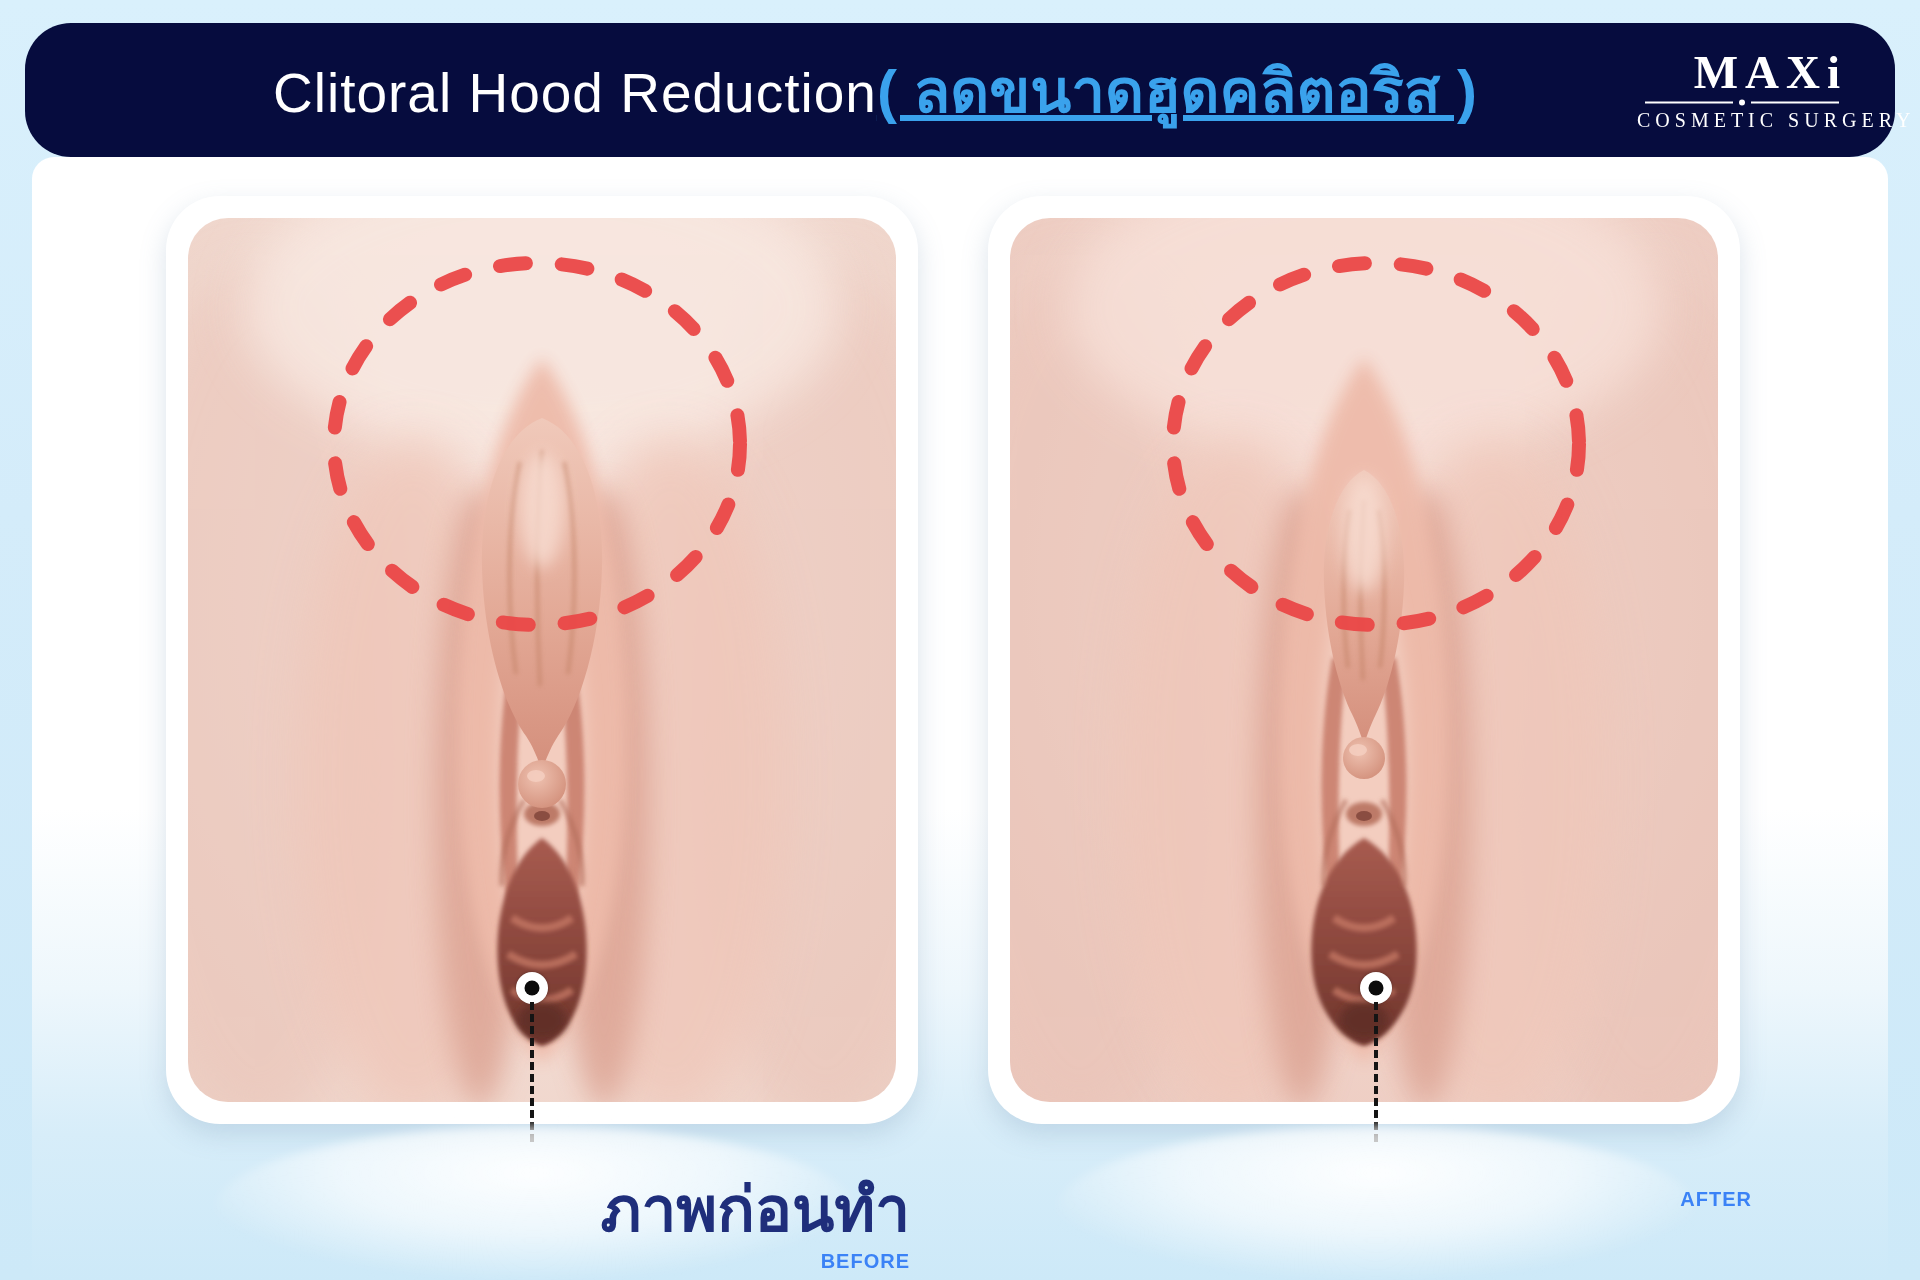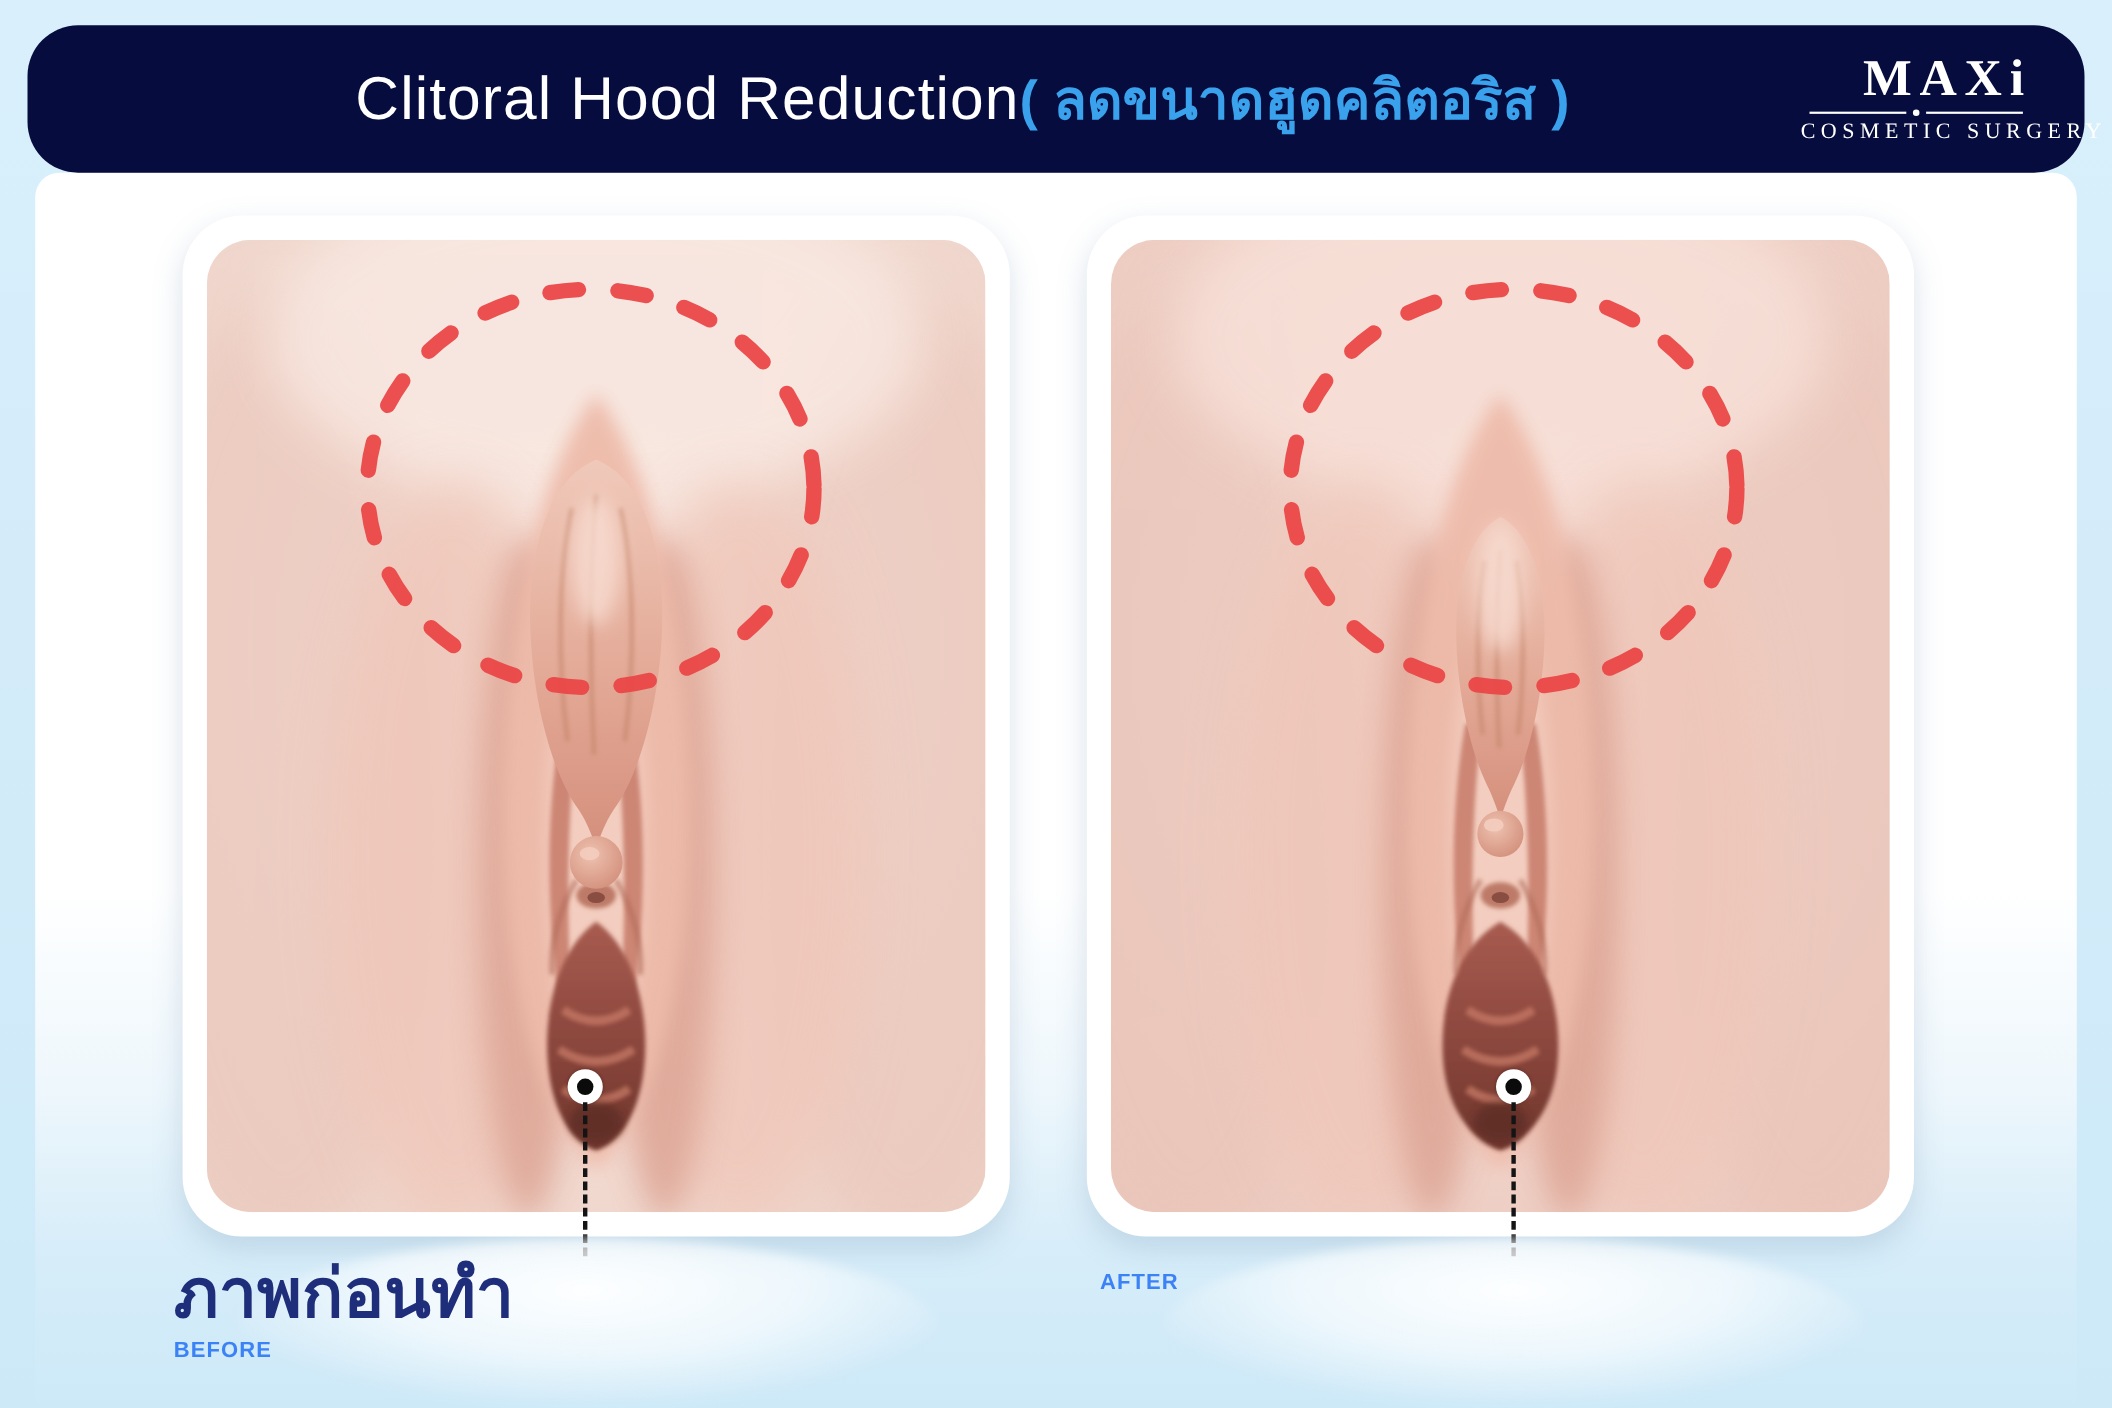--- a/index.html
+++ b/index.html
@@ -15,21 +15,21 @@
     border-radius:22px 22px 0 0;
   }
   
   .header{
     position:absolute;left:25px;top:23px;width:1870px;height:134px;
     background:#060c3e;border-radius:46px;
     display:flex;align-items:center;justify-content:center;
   }
   .title-wrap{display:flex;align-items:baseline;padding-right:170px;text-align:center;}
   .title-en{color:#ffffff;font-size:55px;letter-spacing:1px;}
-  .title-th{color:#3aa2ec;font-size:50px;font-weight:bold;}
+  .title-th{color:#3aa2ec;font-size:60px;font-weight:bold;text-decoration:underline;}
   .logo{
     position:absolute;right:48px;top:50%;transform:translateY(-50%);
     text-align:right;color:#ffffff;width:210px;
   }
   .logo-name{
     font-family:"Liberation Serif","DejaVu Serif",serif;
     font-size:47px;font-weight:bold;letter-spacing:7px;line-height:1;
     padding-left:7px; 
   }
   .logo-rule{display:flex;align-items:center;gap:6px;margin:4px 8px 3px 8px;}
@@ -65,21 +65,21 @@
     transform:translate(-50%,-50%);border-radius:50%;background:#0b0b0b;
   }
   
   .caption-blob{
     position:absolute;top:1126px;width:640px;height:168px;border-radius:50%;
     background:radial-gradient(55% 65% at 50% 28%,rgba(255,255,255,.95) 0%,rgba(255,255,255,.6) 55%,rgba(255,255,255,0) 100%);
     filter:blur(5px);
   }
   
   .caption{
-    position:absolute;top:1146px;width:752px;text-align:left;
+    position:absolute;top:1179px;width:752px;text-align:right;
   }
   .caption-th{font-size:62px;font-weight:bold;color:#1f2e7b;line-height:1;}
   .caption-en{font-size:20px;font-weight:bold;color:#3b82f6;letter-spacing:1px;margin-top:9px;}
 </style>
 </head>
 <body>
 
 <div class="content-card"></div>
 
 <div class="header">

